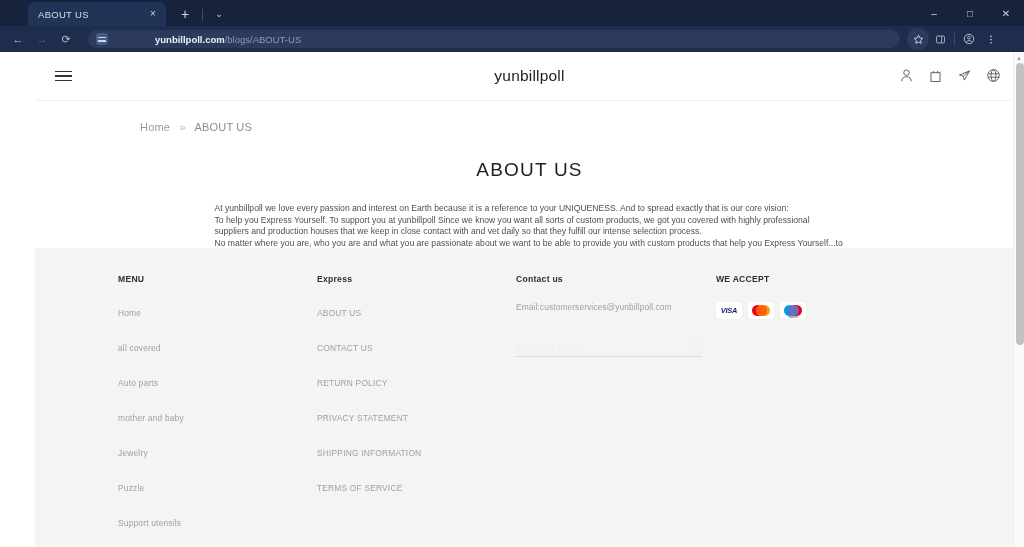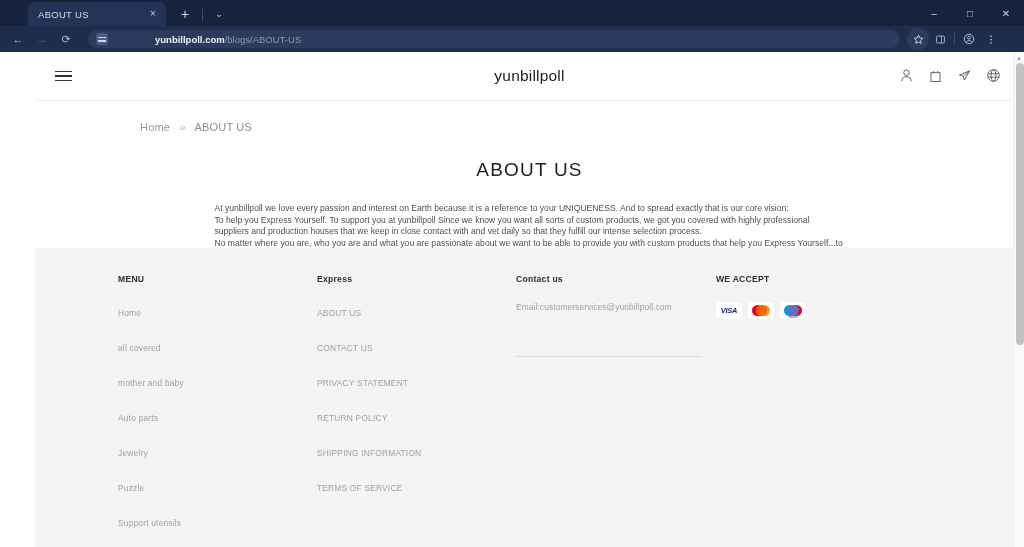--- a/index.html
+++ b/index.html
@@ -336,35 +336,35 @@
     </div>
 
     <div class="footer">
       <div class="footer-grid">
 
         <div class="fcol menu">
           <h4>MENU</h4>
           <ul>
             <li><a href="#">Home</a></li>
             <li><a href="#">all covered</a></li>
+            <li><a href="#">Auto parts</a></li>
             <li><a href="#">mother and baby</a></li>
-            <li><a href="#">Auto parts</a></li>
             <li><a href="#">Jewelry</a></li>
             <li><a href="#">Puzzle</a></li>
             <li><a href="#">Support utensils</a></li>
           </ul>
         </div>
 
         <div class="fcol support">
           <h4>Express</h4>
           <ul>
             <li><a href="#">ABOUT US</a></li>
             <li><a href="#">CONTACT US</a></li>
+            <li><a href="#">RETURN POLICY</a></li>
             <li><a href="#">PRIVACY STATEMENT</a></li>
-            <li><a href="#">RETURN POLICY</a></li>
             <li><a href="#">SHIPPING INFORMATION</a></li>
             <li><a href="#">TERMS OF SERVICE</a></li>
           </ul>
         </div>
 
         <div class="fcol contact">
           <h4>Contact us</h4>
           <div class="contact-email">Email:customerservices@yunbillpoll.com</div>
           <div class="subscribe">
             <input type="text" placeholder="Enter your Email" style="">

